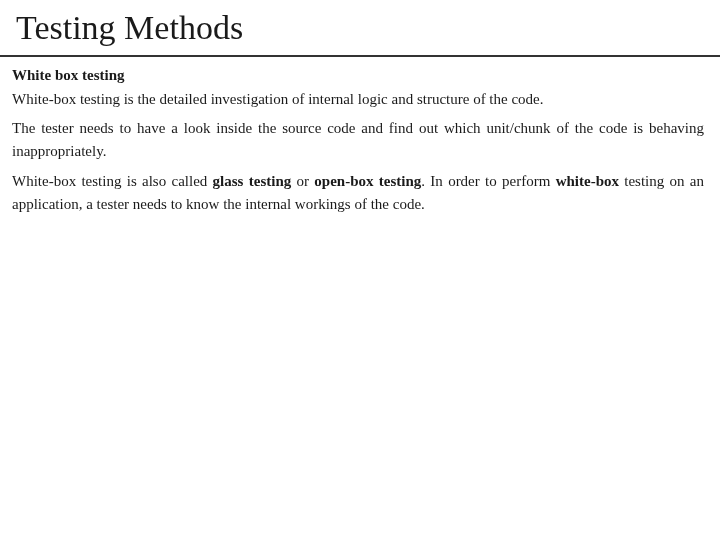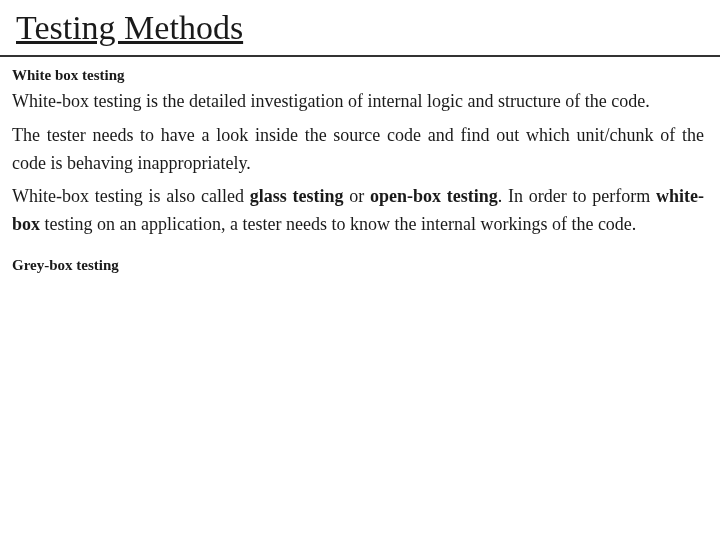--- a/index.html
+++ b/index.html
@@ -28,37 +28,36 @@
       border-bottom: 2px solid #333333;
       margin-bottom: 0;
     }
 
     .page-title {
       font-size: 34px;
       font-weight: 400;
       color: #1a1a1a;
       line-height: 1.2;
       font-family: 'Times New Roman', Times, serif;
-      text-decoration: underline;
     }
 
     .content-section {
       padding: 10px 16px 10px 12px;
     }
 
     .section-heading {
       font-size: 15px;
       font-weight: bold;
       color: #1a1a1a;
       margin-bottom: 4px;
       font-family: 'Times New Roman', Times, serif;
     }
 
     .section-paragraph {
-      font-size: 18px;
+      font-size: 15px;
       font-weight: 400;
       color: #1a1a1a;
       line-height: 1.55;
       margin-bottom: 6px;
       text-align: justify;
       font-family: 'Times New Roman', Times, serif;
     }
 
     .section-paragraph .bold {
       font-weight: bold;
@@ -86,18 +85,17 @@
       </p>
 
       <p class="section-paragraph">The tester needs to have a look inside the source code and find out which unit/chunk of the code is behaving inappropriately.</p>
 
       <p class="section-paragraph">
         <span>White-box testing is also called </span><span class="bold">glass testing</span><span> or </span><span class="bold">open-box testing</span><span>. In order to perform </span><span class="bold">white-box</span><span> testing on an application, a tester needs to know the internal workings of the code.</span>
       </p>
     </div>
 
     <div class="grey-box-section">
-      <p class="section-heading">Grey-box testing</p>
 
     </div>
 
   </div>
 </div>
 
 </body></html>

